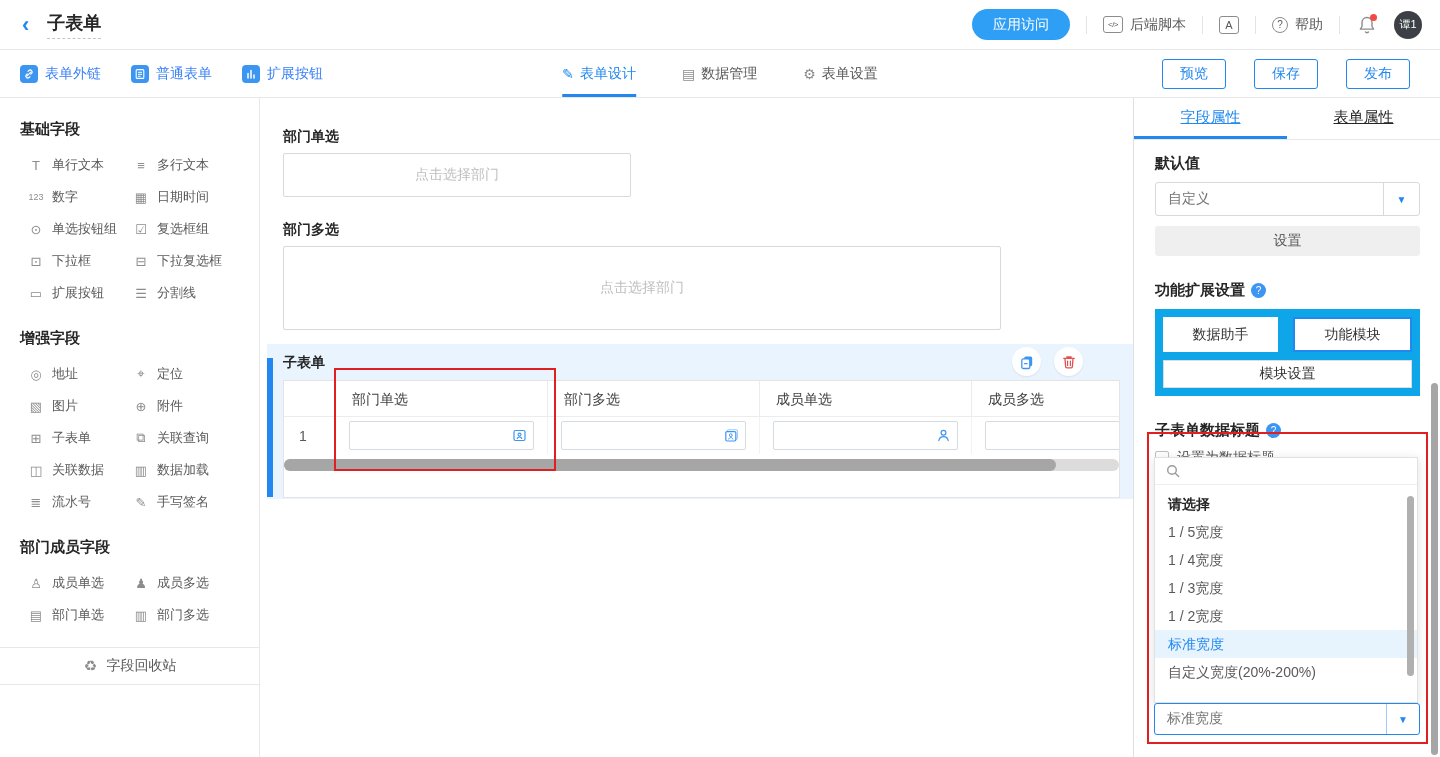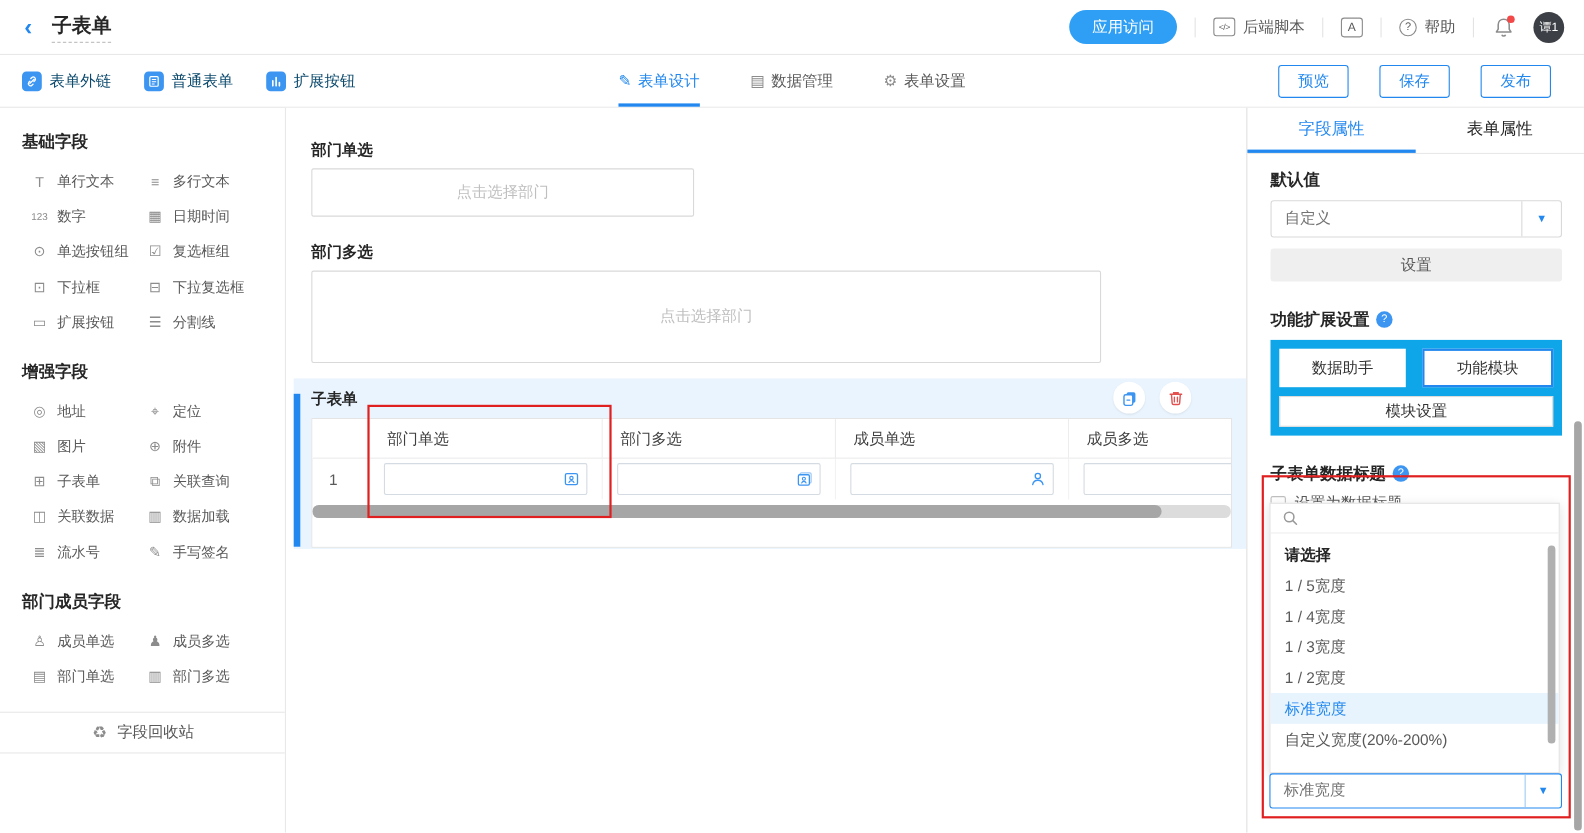--- a/index.html
+++ b/index.html
@@ -17,21 +17,21 @@
   .code-box { display:inline-flex; align-items:center; justify-content:center; width:20px; height:17px; border:1px solid #8c8c8c; border-radius:3px; font-size:8px; color:#595959; letter-spacing:-.5px; }
   .trans-box { display:inline-flex; align-items:center; justify-content:center; width:20px; height:18px; border:1px solid #8c8c8c; border-radius:3px; font-size:11px; color:#595959; }
   .qcircle { display:inline-flex; align-items:center; justify-content:center; width:16px; height:16px; border:1px solid #8c8c8c; border-radius:50%; font-size:10px; color:#595959; }
   .bell-wrap { position:relative; width:22px; height:22px; cursor:pointer; }
   .bell-dot { position:absolute; top:0; right:1px; width:7px; height:7px; border-radius:50%; background:#f24848; }
   .avatar { width:28px; height:28px; border-radius:50%; background:#3c4046; color:#fff; font-size:11px; display:flex; align-items:center; justify-content:center; cursor:pointer; }
 
   
   .toolbar { position:relative; height:48px; display:flex; align-items:center; border-bottom:1px solid #e8e8e8; padding:0 30px 0 20px; background:#fff; }
   .tb-links { display:flex; gap:30px; }
-  .tb-link { display:flex; align-items:center; gap:7px; color:#0c4a6e; cursor:pointer; }
+  .tb-link { display:flex; align-items:center; gap:7px; color:#3b82f6; cursor:pointer; }
   .sqicon { width:18px; height:18px; border-radius:4px; background:#3d95f2; display:inline-flex; align-items:center; justify-content:center; }
   .tabs { position:absolute; left:50%; top:0; height:100%; transform:translateX(-50%); display:flex; gap:46px; }
   .tab { display:flex; align-items:center; gap:6px; color:#595959; cursor:pointer; border-bottom:3px solid transparent; padding-top:3px; }
   .tab .tab-ic { font-size:14px; color:#8c8c8c; }
   .tab.active { color:#2288ef; border-bottom-color:#2288ef; }
   .tab.active .tab-ic { color:#2288ef; }
   .tb-actions { margin-left:auto; display:flex; gap:28px; }
   .btn-outline { width:64px; height:30px; background:#fff; border:1px solid #2288ef; border-radius:3px; color:#2288ef; font-size:14px; cursor:pointer; }
 
   
@@ -69,21 +69,21 @@
   .sf-input { flex:1; height:29px; border:1px solid #d4dbe2; border-radius:2px; background:#fff; display:flex; align-items:center; justify-content:flex-end; padding-right:6px; cursor:text; }
   .sf-scroll { margin:5px 0 0 0; width:835px; height:12px; background:#dcdcdc; border-radius:6px; }
   .sf-thumb { width:772px; height:12px; background:#a6a6a6; border-radius:6px; cursor:grab; }
   .sf-under { height:26px; background:#fff; width:835px; }
   .hl-box { position:absolute; border:2px solid #e02020; z-index:6; pointer-events:none; }
   .hl-canvas { left:74px; top:270px; width:222px; height:103px; }
 
   
   .panel { position:relative; flex:1; border-left:1px solid #e0e0e0; background:#fff; }
   .p-tabs { height:42px; display:flex; border-bottom:1px solid #e8e8e8; }
-  .p-tab { flex:1; display:flex; align-items:center; justify-content:center; color:#262626; cursor:pointer; border-bottom:3px solid transparent; font-size:15px; }
+  .p-tab { flex:1; display:flex; align-items:center; justify-content:center; color:#262626; cursor:pointer; border-bottom:3px solid transparent; font-size:15px;text-decoration:underline; }
   .p-tab.active { color:#2288ef; border-bottom-color:#2288ef; }
   .p-body { padding:14px 20px 0 21px; }
   .p-label { font-weight:700; color:#262626; font-size:15px; display:flex; align-items:center; gap:6px; }
   .help-dot { width:15px; height:15px; border-radius:50%; background:#3d95f2; color:#fff; font-size:10px; display:inline-flex; align-items:center; justify-content:center; font-weight:400; }
   .p-select { margin-top:9px; height:34px; border:1px solid #d9d9d9; border-radius:3px; display:flex; align-items:center; cursor:pointer; background:#fff; }
   .p-select .val { flex:1; padding-left:12px; color:#737373; }
   .caret-seg { width:36px; align-self:stretch; border-left:1px solid #d9d9d9; display:flex; align-items:center; justify-content:center; color:#2288ef; font-size:10px; }
   .btn-set { margin-top:10px; width:100%; height:30px; background:#efefef; border:none; border-radius:3px; color:#595959; font-size:14px; cursor:pointer; }
   .mt26 { margin-top:25px; }
   .seg-wrap { margin-top:9px; background:#0ea5e9; padding:8px; }

